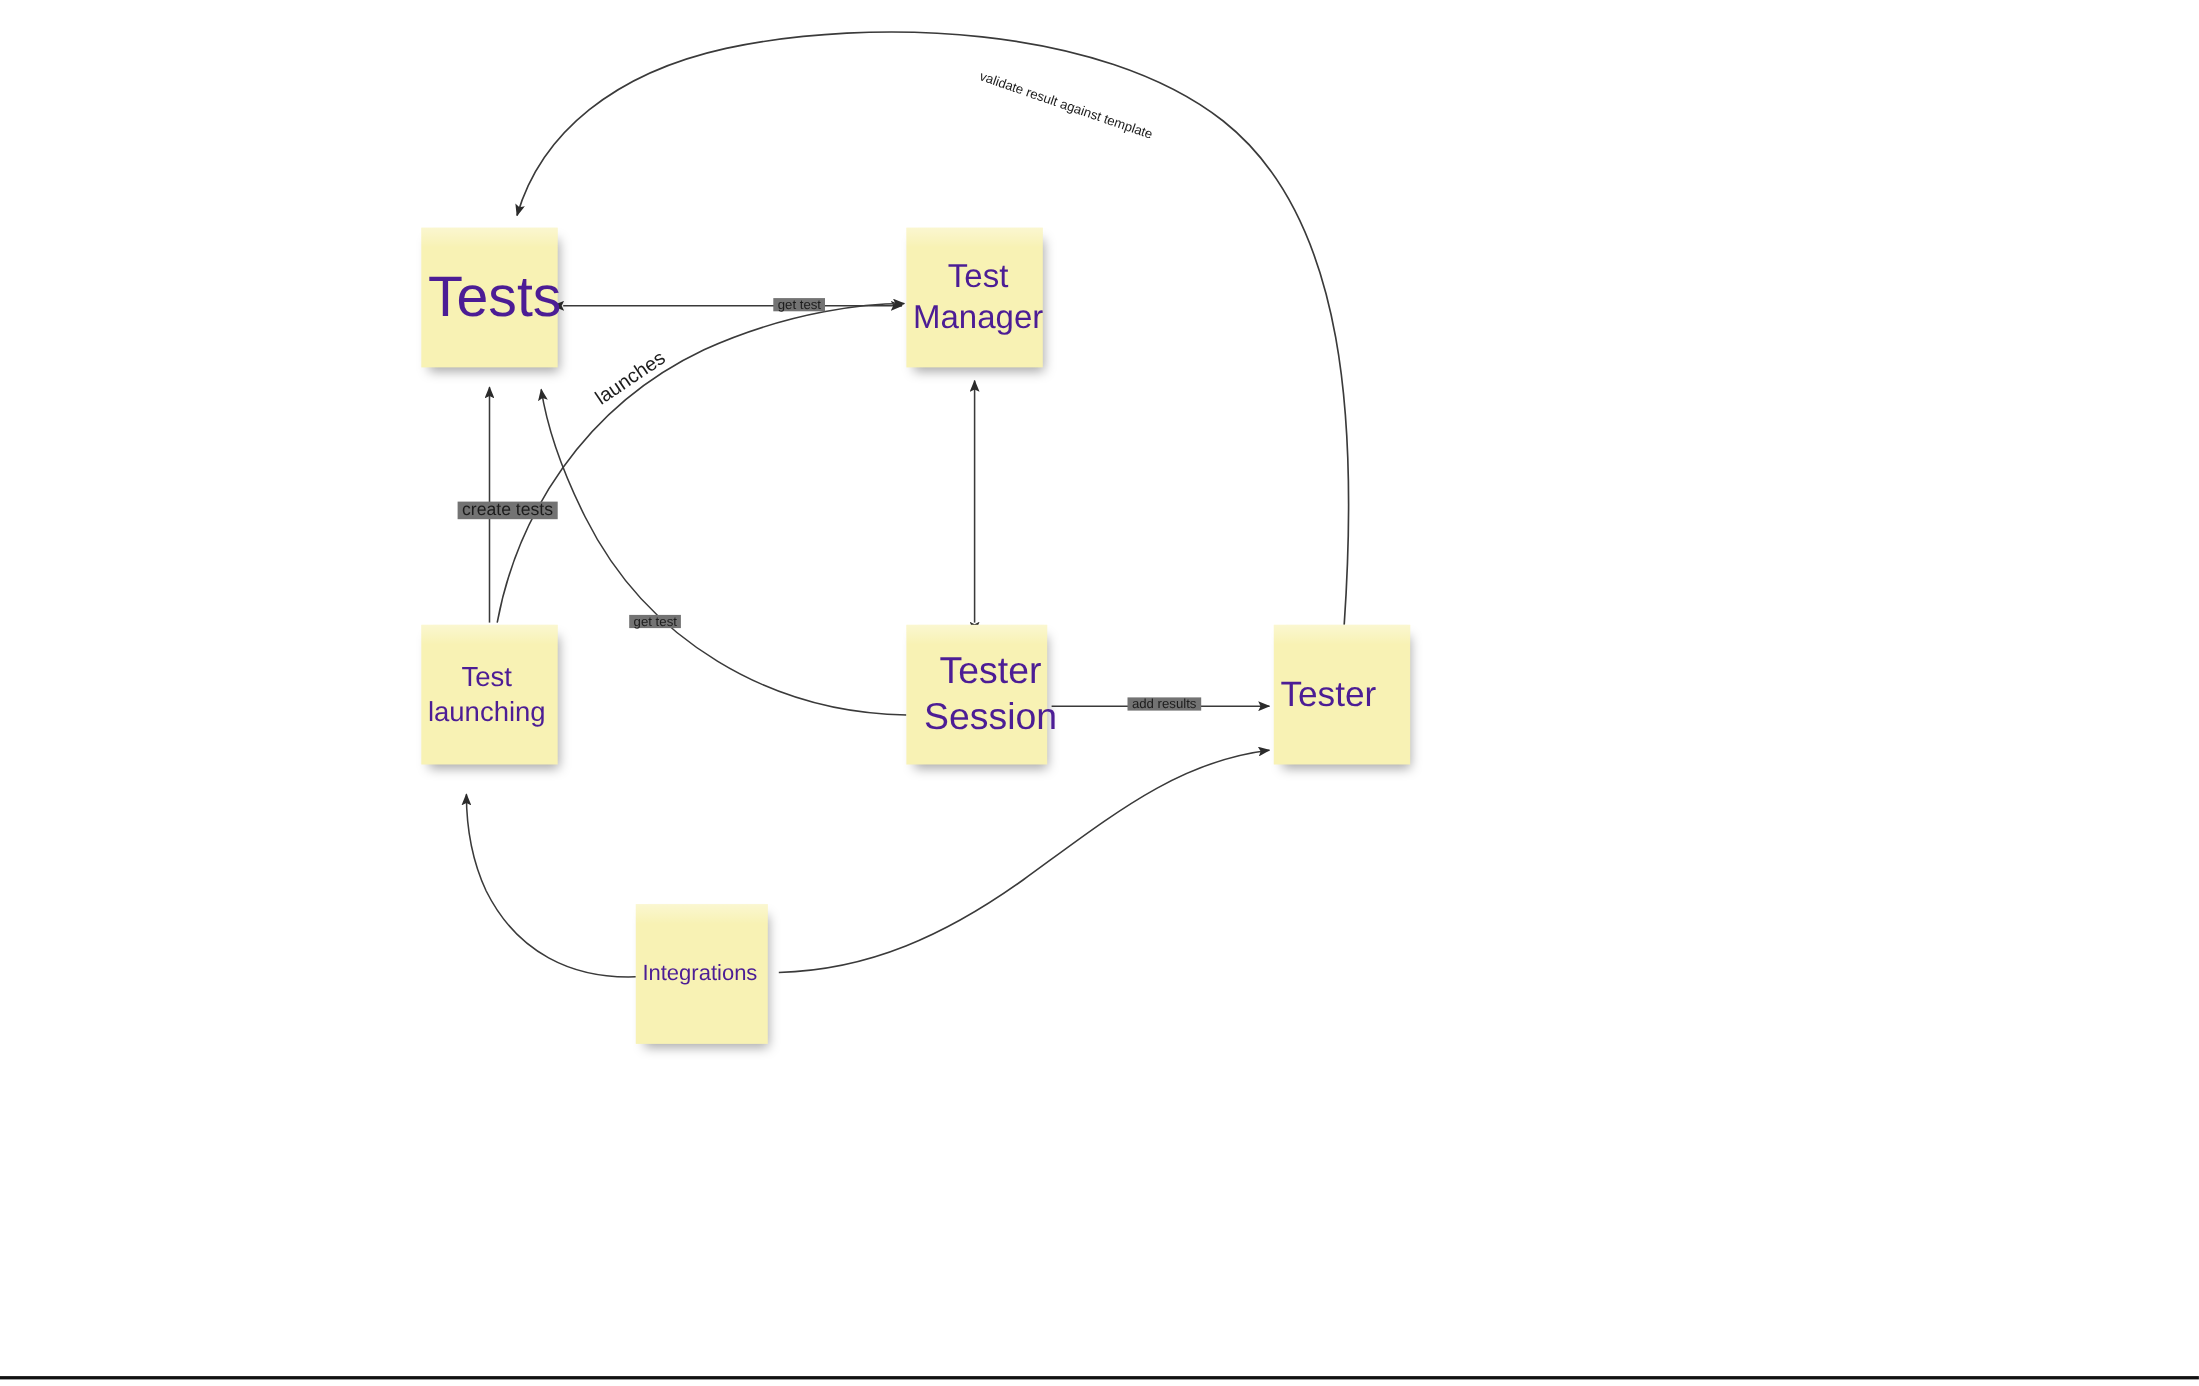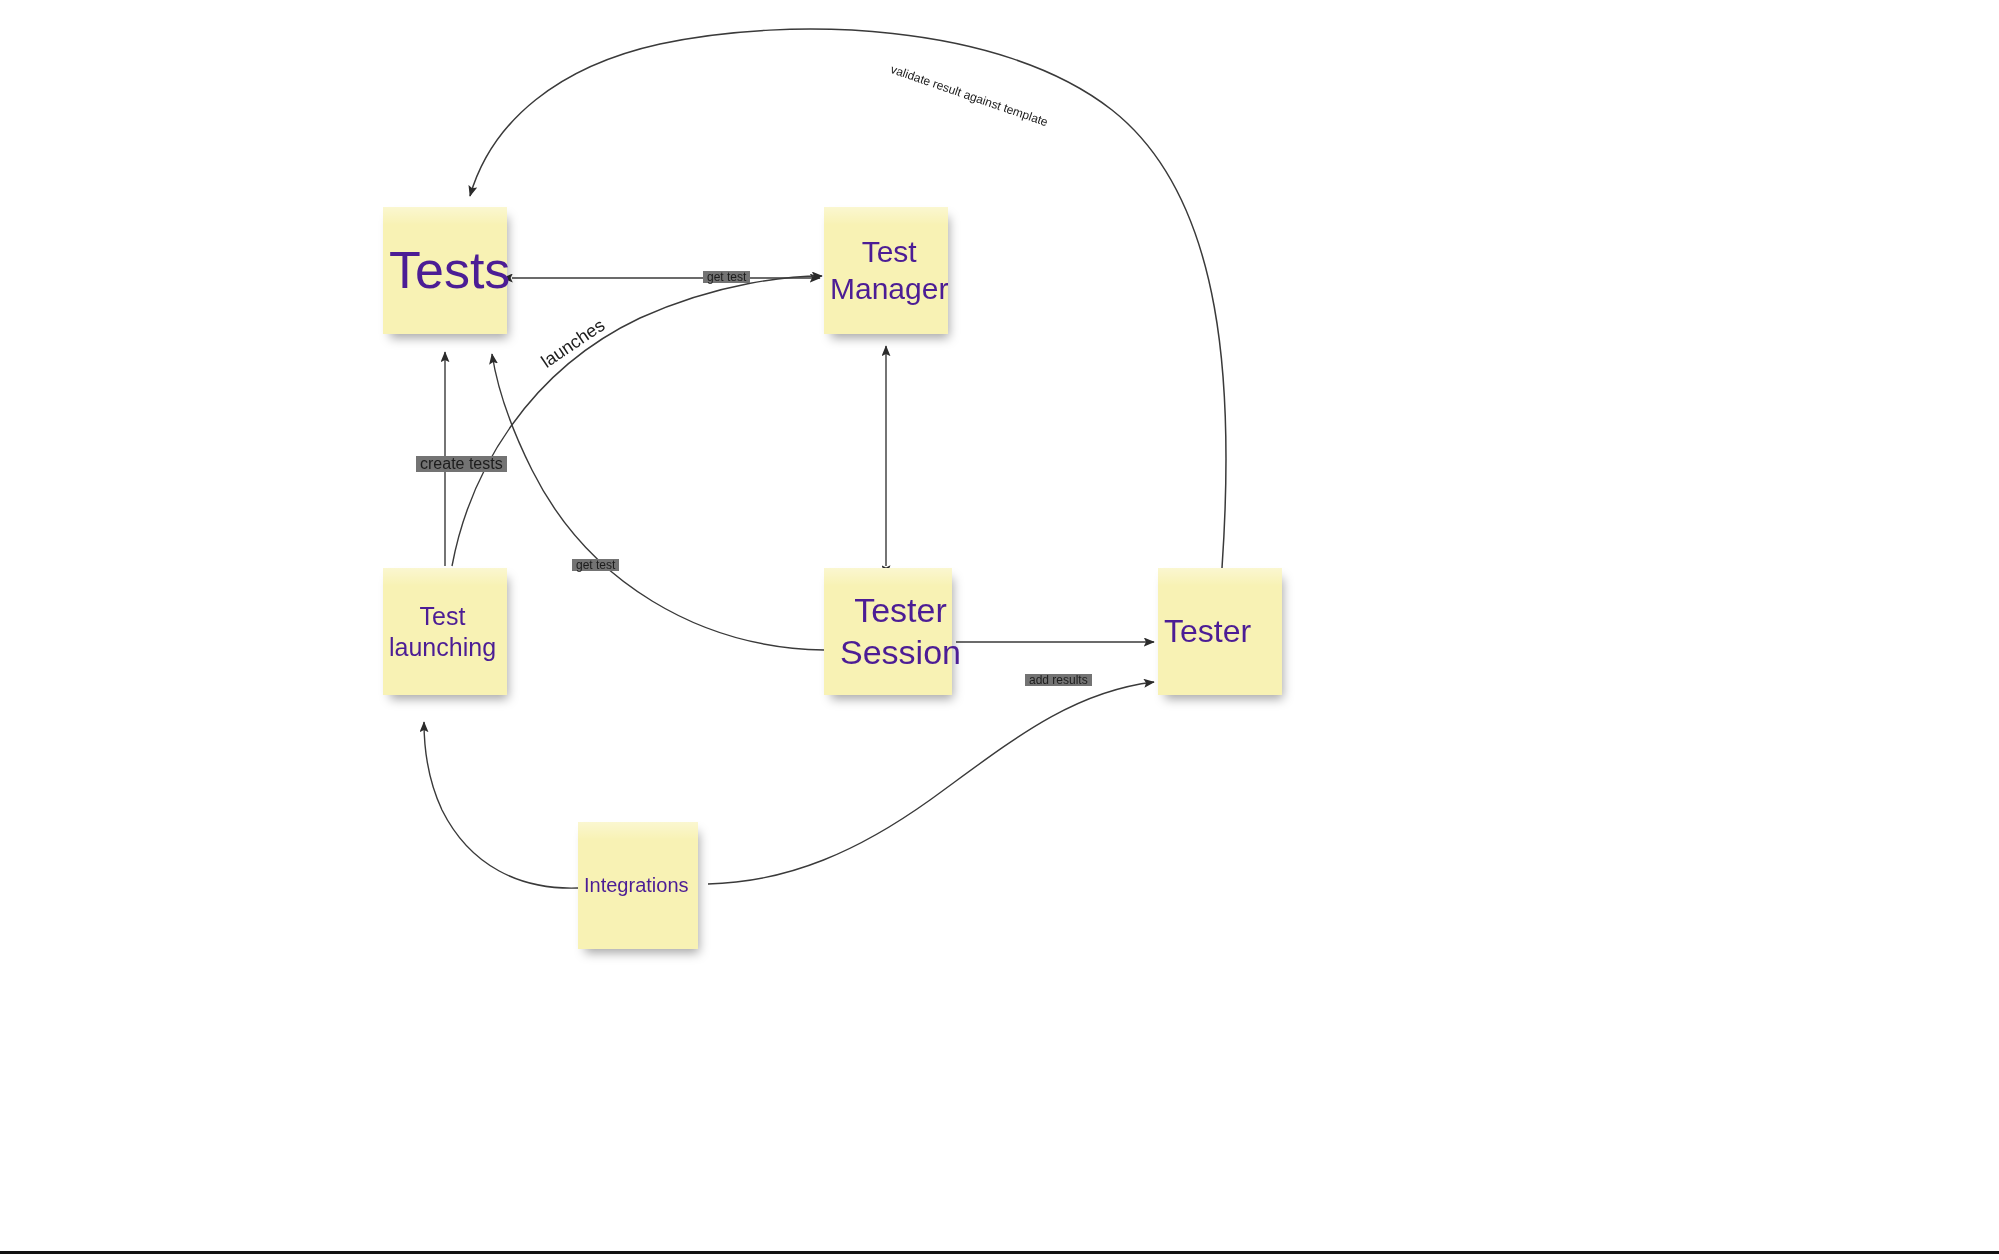--- a/index.html
+++ b/index.html
@@ -141,16 +141,16 @@
   <div class="edge-label rot" style="left:893px; top:63px; font-size:12px; transform: rotate(19deg); transform-origin: left top;">validate result against template</div>
 
   <div class="edge-label" style="left:703px; top:271px; font-size:12px;">get test</div>
 
   <div class="edge-label rot" style="left:538px; top:356px; font-size:18px; transform: rotate(-34deg); transform-origin: left top;">launches</div>
 
   <div class="edge-label" style="left:416px; top:456px; font-size:16px;">create tests</div>
 
   <div class="edge-label" style="left:572px; top:559px; font-size:12px;">get test</div>
 
-  <div class="edge-label" style="left:1025px; top:634px; font-size:12px;margin-top:40px;">add results</div>
+  <div class="edge-label" style="left:1025px; top:634px; font-size:12px;">add results</div>
 
   <div class="bottom-rule"></div>
 </div>
 
 </body></html>

